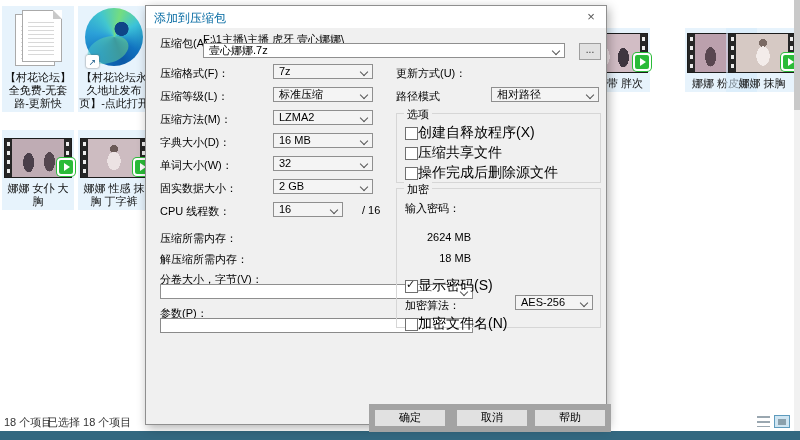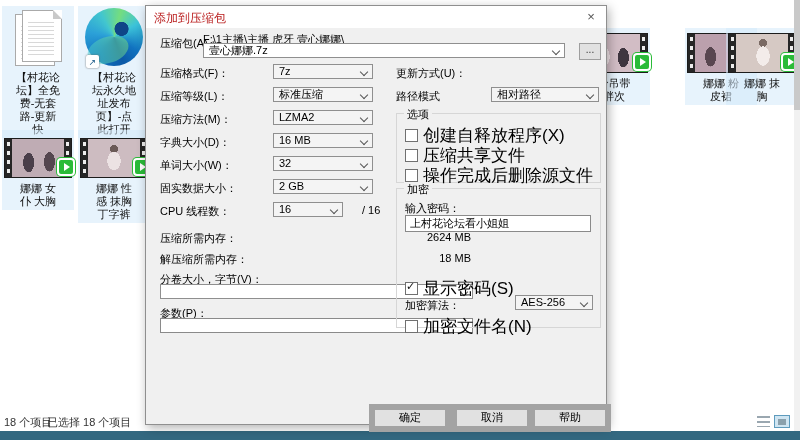--- a/index.html
+++ b/index.html
@@ -1,20 +1,20 @@
 <!DOCTYPE html>
 <html><head>
 <meta charset="utf-8">
 <style>
   html,body{margin:0;padding:0;background:#777;}
   #screen{position:relative;width:800px;height:440px;background:#fff;overflow:hidden;
           font-family:"Liberation Sans","DejaVu Sans",sans-serif;-webkit-font-smoothing:antialiased;}
   
   .tile{position:absolute;width:72px;background:rgba(211,234,250,.55);z-index:1;}
-  .tlabel{font-size:11px;line-height:13px;text-align:center;color:#111;word-break:break-all;padding:1px 13px 2px;}
+  .tlabel{font-size:11px;line-height:13px;text-align:center;color:#111;word-break:break-all;padding:1px 1px 2px;}
   
   .doc{position:relative;width:46px;height:58px;margin:4px auto 2px;}
   .page{position:absolute;width:38px;height:50px;background:#fff;border:1px solid #aaa;
         background-image:repeating-linear-gradient(to bottom,transparent 0 3px,#d8d8d8 3px 4px);
         background-size:26px 36px;background-position:5px 8px;background-repeat:no-repeat;}
   .p1{left:0;top:4px;} .p2{left:7px;top:0;}
   .p2::after{content:"";position:absolute;top:-1px;right:-1px;border-style:solid;border-width:0 9px 9px 0;
         border-color:#fff #fff #c9c9c9 transparent;}
   
   .edge{position:relative;width:58px;height:58px;margin:2px auto 0;border-radius:50%;
@@ -43,38 +43,38 @@
        radial-gradient(ellipse 9px 16px at 70% 58%,#c98fa4 0 60%,transparent 61%),#bba0ad;}
   .v7{background:radial-gradient(ellipse 11px 16px at 52% 58%,#f3ecea 0 60%,transparent 61%),
        radial-gradient(circle 4px at 52% 24%,#7a6a64 0 100%,transparent),#d6c9c4;}
   .badge{position:absolute;right:-4px;bottom:1px;width:14px;height:14px;background:#2abb38;border:2px solid #fff;
          border-radius:4px;box-shadow:0 0 0 1px #2abb38;display:flex;align-items:center;justify-content:center;z-index:2;}
   .badge::after{content:"";border-left:6px solid #fff;border-top:4px solid transparent;border-bottom:4px solid transparent;margin-left:2px;}
   
   .dialog{position:absolute;left:145px;top:5px;width:462px;height:420px;background:#f0f0f0;
           border:1px solid #8f8f8f;box-shadow:2px 3px 10px rgba(0,0,0,.3);z-index:10;box-sizing:border-box;}
   .titlebar{position:absolute;left:0;top:0;right:0;height:22px;background:#fff;}
-  .title{position:absolute;left:8px;top:4px;font-size:12px;color:#b91c1c;}
+  .title{position:absolute;left:8px;top:4px;font-size:12px;color:#0369a1;}
   .close{position:absolute;right:6px;top:2px;width:18px;height:18px;text-align:center;line-height:18px;
          font-size:13px;color:#555;cursor:default;}
   .lbl{position:absolute;font-size:11px;color:#000;white-space:nowrap;}
   .combo{position:absolute;height:15px;background:#f4f4f4;border:1px solid #8f8f8f;font-size:11px;
          line-height:13px;padding-left:5px;box-sizing:border-box;white-space:nowrap;overflow:hidden;}
   .combo.white{background:#fff;}
   .chev{position:absolute;right:5px;top:4px;width:5px;height:5px;border-right:1px solid #555;
         border-bottom:1px solid #555;transform:rotate(45deg);}
   .txt{position:absolute;border:1px solid #8a8a8a;font-size:11px;padding:1px 4px;box-sizing:border-box;
        background:#fff;font-family:inherit;outline:none;color:#000;}
   .btn{position:absolute;width:70px;height:16px;background:#e1e1e1;border:6px solid #a3a3a3;font-size:11px;
        text-align:center;line-height:15px;color:#000;}
   .browse{position:absolute;width:20px;height:15px;background:#e1e1e1;border:1px solid #9e9e9e;font-size:10px;
           text-align:center;line-height:12px;color:#333;}
   .group{position:absolute;border:1px solid #d6d6d6;}
   .gtitle{position:absolute;top:-7px;left:7px;background:#f0f0f0;font-size:11px;padding:0 3px;color:#000;}
-  .cbrow{position:absolute;display:flex;align-items:center;gap:5px;font-size:17px;color:#000;white-space:nowrap;}
+  .cbrow{position:absolute;display:flex;align-items:center;font-size:14px;color:#000;white-space:nowrap;}
   .cb{width:11px;height:11px;border:1px solid #707070;background:#fff;position:relative;flex:0 0 auto;}
   .cb.checked::after{content:"✓";position:absolute;left:0;top:-3px;font-size:11px;color:#111;}
   .memval{position:absolute;width:95px;text-align:right;font-size:11px;color:#000;}
   
   .status{position:absolute;top:415px;font-size:11px;color:#333;z-index:1;white-space:nowrap;}
   .viewbtns{position:absolute;left:757px;top:415px;display:flex;gap:4px;align-items:center;z-index:1;}
   .vb1{width:13px;height:11px;background:repeating-linear-gradient(to bottom,#9aa7b0 0 2px,transparent 2px 5px);}
   .vb2{width:16px;height:13px;border:1px solid #5e9bbd;background:#cfe5f2;box-sizing:border-box;
        display:flex;align-items:center;justify-content:center;}
   .vb2::after{content:"";width:8px;height:6px;background:#8aa0ac;}
@@ -221,21 +221,20 @@
       </div>
       <div class="cbrow" style="left:8px;top:50px;">
         <span class="cb"></span>
         <span>操作完成后删除源文件</span>
       </div>
     </div>
 
     <div class="group" style="left:250px;top:182px;width:203px;height:138px;">
       <span class="gtitle">加密</span>
       <span class="lbl" style="left:8px;top:12px;">输入密码：</span>
-      <input class="txt" style="left: 8px; top: 26px; width: 186px; height: 17px;" value="上村花论坛看小姐姐">
       <div class="cbrow" style="left:8px;top:88px;">
         <span class="cb checked"></span>
         <span>显示密码(S)</span>
       </div>
       <span class="lbl" style="left:8px;top:109px;">加密算法：</span>
       <div class="combo" style="left:118px;top:106px;width:78px;"><span>AES-256</span><i class="chev"></i></div>
       <div class="cbrow" style="left:8px;top:126px;">
         <span class="cb"></span>
         <span>加密文件名(N)</span>
       </div>

